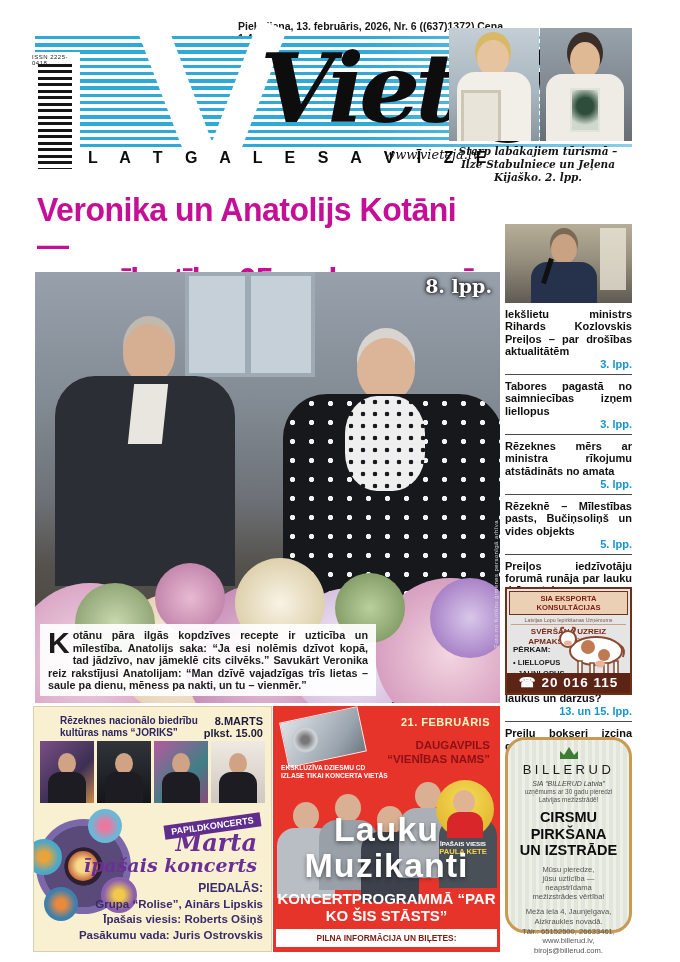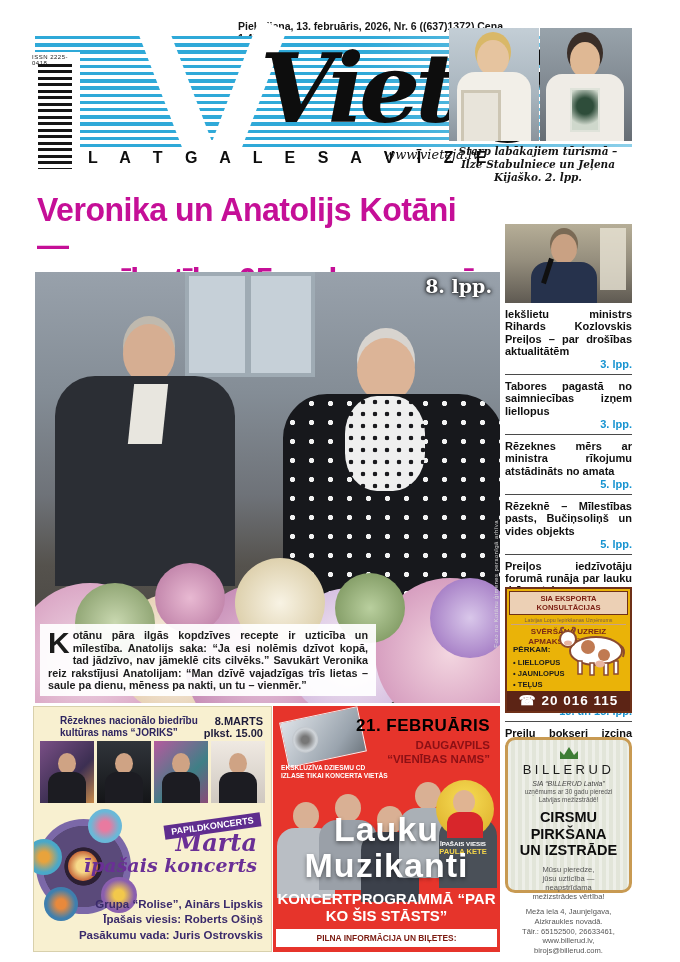--- a/index.html
+++ b/index.html
@@ -79,22 +79,22 @@
      border-radius:16px 16px 0 0;background:#26324c;}
   #digest-photo .dp-mic{position:absolute;left:40px;top:34px;width:5px;height:26px;background:#101010;transform:rotate(18deg);}
   #digest-list{left:505px;top:303px;width:127px;}
   .digest-item{padding:5px 0 4px;border-bottom:1px solid #4a4a4a;}
   .digest-item:last-child{border-bottom:none;}
   .digest-item .t{display:block;font-size:11px;line-height:12.3px;font-weight:bold;
      color:#101010;text-align:justify;}
   .digest-item .p{display:block;text-align:right;font-size:11px;font-weight:bold;color:#1693d0;margin-top:1px;}
 
   
-  #cow-ad{left:505px;top:587px;width:127px;height:126px;box-sizing:border-box;
-     border:2px solid #6e3018;background:#eab308;}
+  #cow-ad{left:505px;top:587px;width:127px;height:108px;box-sizing:border-box;
+     border:2px solid #6e3018;background:#e5e5e5;}
   #cow-hdr{margin:2px;border:1px solid #6e3018;background:#ecd0b5;color:#7a1d12;
      font-weight:bold;font-size:7.6px;text-align:center;padding:2px 0;}
   #cow-sub{font-size:5.3px;color:#7a5a48;text-align:center;border-bottom:1px solid #c9a286;
      margin:0 4px;padding-bottom:1px;}
   #cow-weigh{margin-top:2px;text-align:center;font-weight:bold;font-size:8px;line-height:9.5px;color:#7a2a16;}
   #cow-buy{position:absolute;left:6px;top:56px;font-weight:bold;font-size:8px;color:#1c1c1c;}
   #cow-list{position:absolute;left:6px;top:68px;font-weight:bold;font-size:7.6px;line-height:11px;color:#1c1c1c;}
   #cow-svg{position:absolute;right:2px;top:36px;}
   #cow-phone{position:absolute;left:0;right:0;bottom:0;height:20px;background:#5c2415;color:#fff;
      font-weight:bold;font-size:13.5px;line-height:20px;text-align:center;letter-spacing:1px;}
@@ -124,21 +124,21 @@
   #joriks-part{position:absolute;right:8px;bottom:8px;text-align:right;font-weight:bold;
      font-size:11.5px;line-height:15.5px;color:#3a2a6b;}
   #joriks-part .lbl{font-size:12px;}
 
   
   #concert-ad{left:273px;top:706px;width:227px;height:246px;background:#e6342b;overflow:hidden;}
   #cd{position:absolute;left:10px;top:8px;width:78px;height:44px;transform:rotate(-12deg);
      background:linear-gradient(135deg,#dde2e7 0%,#9aa4ae 70%,#6f7880 100%);border:1px solid #f2f2f2;}
   #cd:before{content:"";position:absolute;left:8px;top:8px;width:26px;height:26px;border-radius:50%;
      background:radial-gradient(circle,#777 20%,#cfd4d9 60%,#9aa0a6 100%);}
-  #concert-date{position:absolute;right:10px;top:10px;color:#000000;font-weight:bold;font-size:17px;letter-spacing:.5px;}
+  #concert-date{position:absolute;right:10px;top:10px;color:#fef9c3;font-weight:bold;font-size:11px;letter-spacing:.5px;}
   #concert-venue{position:absolute;right:10px;top:33px;text-align:right;color:#8c1015;
      font-weight:bold;font-size:11.5px;line-height:13.5px;}
   #cd-note{position:absolute;left:8px;top:58px;color:#fff;font-weight:bold;font-size:6.6px;line-height:8px;}
   .musician{position:absolute;z-index:1;}
   .musician .mh{position:absolute;left:50%;margin-left:-13px;width:26px;height:28px;border-radius:50%;background:#d9b094;}
   .musician .mb{position:absolute;left:0;top:26px;width:58px;height:70px;border-radius:18px 18px 0 0;}
   #guest-circle{position:absolute;right:6px;top:74px;width:58px;height:58px;border-radius:50%;z-index:2;
      background:radial-gradient(circle at 50% 35%,#f7dd55 0%,#e3ba34 70%,#c79d27 100%);}
   #guest-circle:before{content:"";position:absolute;left:17px;top:10px;width:22px;height:24px;border-radius:50%;background:#e0b492;}
   #guest-circle:after{content:"";position:absolute;left:11px;top:32px;width:36px;height:26px;border-radius:12px 12px 0 0;background:#d8262b;}
@@ -149,22 +149,22 @@
      font-weight:bold;letter-spacing:1px;text-shadow:0 2px 4px rgba(0,0,0,.45);}
   #band1{top:104px;font-size:34px;}
   #band2{top:140px;font-size:34px;}
   #concert-program{position:absolute;left:0;right:0;bottom:28px;text-align:center;z-index:3;
      color:#fff;font-weight:bold;font-size:15px;}
   #ticket-bar{position:absolute;left:3px;right:3px;bottom:5px;height:18px;background:#fff;z-index:3;
      text-align:center;line-height:18px;font-weight:bold;font-size:8.4px;color:#7a1a10;}
   #ticket-bar .url{color:#15120f;font-size:9.2px;}
 
   
-  #billerud-ad{left:505px;top:737px;width:127px;height:156px;box-sizing:border-box;
-     border:3px solid #c89a52;border-radius:10px;text-align:center;padding:6px 5px;
+  #billerud-ad{left:505px;top:737px;width:127px;height:196px;box-sizing:border-box;
+     border:3px solid #c89a52;border-radius:20px;text-align:center;padding:6px 5px;
      background:repeating-linear-gradient(90deg,rgba(255,255,255,.4) 0 3px,rgba(0,0,0,0) 3px 7px),#e2e5d9;}
   #bl-brand{font-size:13px;letter-spacing:3.5px;color:#1c1c1c;margin-top:2px;}
   #bl-company{font-size:7px;font-style:italic;color:#444;margin-top:3px;}
   #bl-exp{font-size:6.4px;color:#555;line-height:8px;margin-top:1px;}
   #bl-service{font-weight:bold;font-size:14.5px;line-height:16.5px;color:#0d0d0d;margin-top:5px;}
   #bl-slogan{font-size:7.6px;color:#555;line-height:9.2px;margin-top:6px;}
   #bl-addr{font-size:7.6px;color:#555;line-height:9.6px;margin-top:6px;}
 </style>
 </head>
 <body>
@@ -342,20 +342,21 @@
       <div class="bloom" style="left:75px;top:68px;width:36px;height:36px;background:radial-gradient(circle,#f2c84b 20%,#8a5fae 60%);"></div>
       <div class="bloom" style="left:18px;top:78px;width:34px;height:34px;background:radial-gradient(circle,#e8893c 20%,#3f7fae 60%);"></div>
       <div class="bloom" style="left:42px;top:42px;width:30px;height:30px;background:radial-gradient(circle,#f7d98a 30%,#c86a3c 70%);"></div>
     </div>
     <div id="joriks-badge">PAPILDKONCERTS</div>
     <div id="joriks-title">
       <div class="t1">Marta</div>
       <div class="t2">īpašais koncerts</div>
     </div>
     <div id="joriks-part">
+      <div class="lbl">PIEDALĀS:</div>
       <div>Grupa “Rolise”, Ainārs Lipskis</div>
       <div>Īpašais viesis: Roberts Ošiņš</div>
       <div>Pasākumu vada: Juris Ostrovskis</div>
     </div>
   </div>
 
   <div class="abs" id="concert-ad">
     <div id="cd"></div>
     <div id="concert-date">21. FEBRUĀRIS</div>
     <div id="concert-venue">

